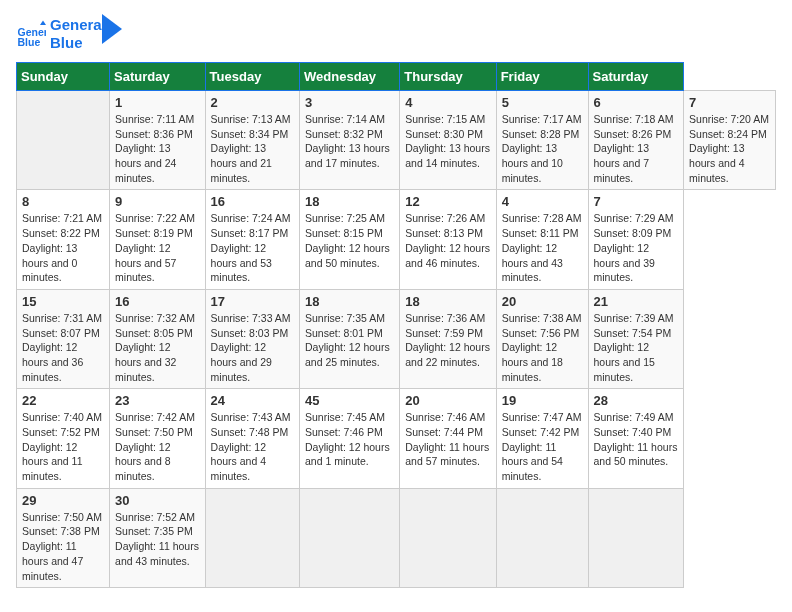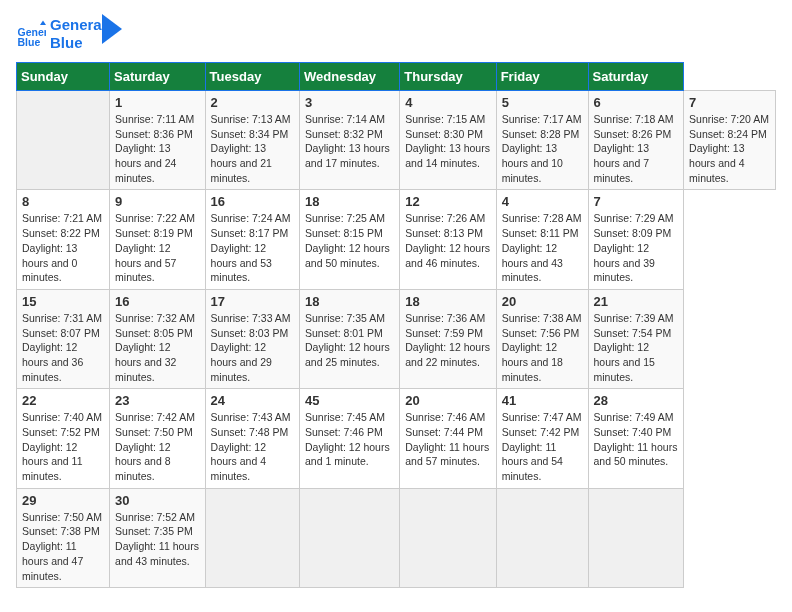--- a/index.html
+++ b/index.html
@@ -221,21 +221,21 @@
         </td>
         <td>
           <span class="day-num">45</span>
           <div class="day-detail">Sunrise: 7:45 AM<br>Sunset: 7:46 PM<br>Daylight: 12 hours and 1 minute.</div>
         </td>
         <td>
           <span class="day-num">20</span>
           <div class="day-detail">Sunrise: 7:46 AM<br>Sunset: 7:44 PM<br>Daylight: 11 hours and 57 minutes.</div>
         </td>
         <td>
-          <span class="day-num">41</span>
+          <span class="day-num">19</span>
           <div class="day-detail">Sunrise: 7:47 AM<br>Sunset: 7:42 PM<br>Daylight: 11 hours and 54 minutes.</div>
         </td>
         <td>
           <span class="day-num">28</span>
           <div class="day-detail">Sunrise: 7:49 AM<br>Sunset: 7:40 PM<br>Daylight: 11 hours and 50 minutes.</div>
         </td>
       </tr>
       <tr>
         <td>
           <span class="day-num">29</span>

